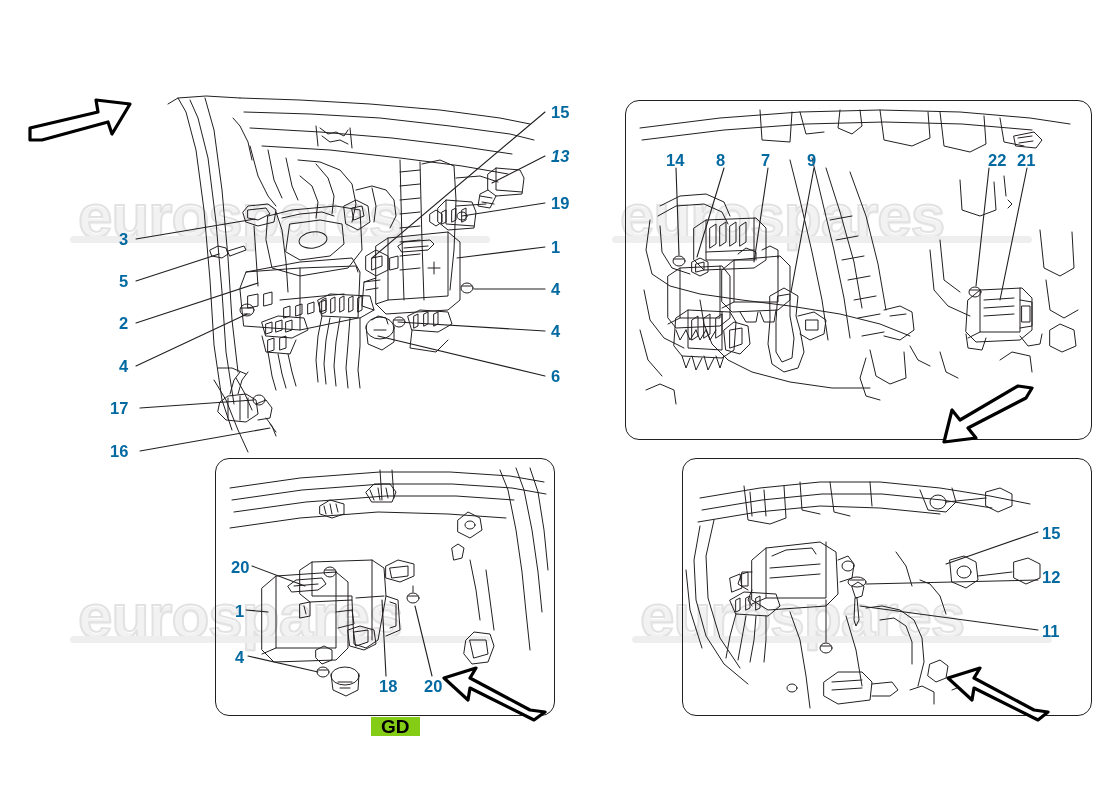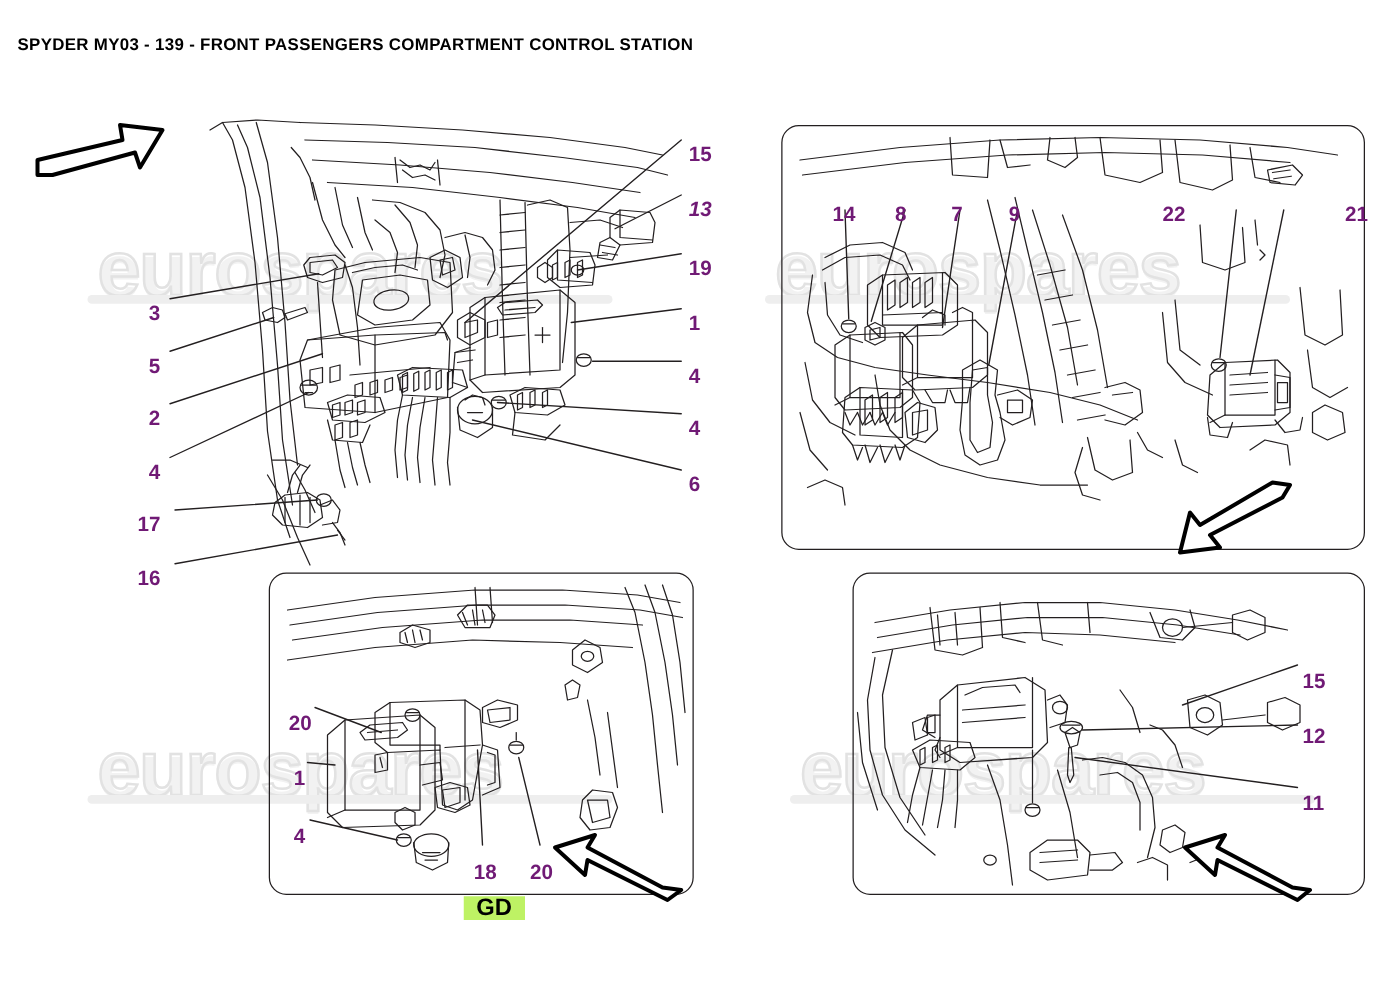--- a/index.html
+++ b/index.html
@@ -60,50 +60,48 @@
     border-radius: 14px;
     box-sizing: border-box;
     background: transparent;
   }
 
   
   .callout {
     position: absolute;
     font-size: 16.5px;
     font-weight: bold;
-    color: #701a75;
+    color: #0369a1;
     line-height: 1;
     white-space: nowrap;
-    margin-top: 12px;
   }
 
   .gd-label {
     position: absolute;
     font-size: 19px;
     font-weight: bold;
     color: #000000;
-    background: #bef264;
+    background: #84cc16;
     padding: 0 10px;
     line-height: 1;
   }
 
   svg.layer {
     position: absolute;
     left: 0; top: 0;
     width: 1100px;
     height: 800px;
     pointer-events: none;
   }
 </style>
 </head>
 <body>
 
 <div id="page">
 
-  <div class="doc-title">SPYDER MY03 - 139 - FRONT PASSENGERS COMPARTMENT CONTROL STATION</div>
 
   <div class="watermark" style="left:78px; top:180px;">eurospares</div>
   <div class="watermark" style="left:620px; top:180px;">eurospares</div>
   <div class="watermark" style="left:78px; top:580px;">eurospares</div>
   <div class="watermark" style="left:640px; top:580px;">eurospares</div>
   <div class="wm-bar" style="left:70px; top:236px; width:420px;"></div>
   <div class="wm-bar" style="left:612px; top:236px; width:420px;"></div>
   <div class="wm-bar" style="left:70px; top:636px; width:420px;"></div>
   <div class="wm-bar" style="left:632px; top:636px; width:420px;"></div>
 
@@ -580,22 +578,22 @@
   <div class="callout" style="left:119px; top:273px;">5</div>
   <div class="callout" style="left:119px; top:315px;">2</div>
   <div class="callout" style="left:119px; top:358px;">4</div>
   <div class="callout" style="left:110px; top:400px;">17</div>
   <div class="callout" style="left:110px; top:443px;">16</div>
 
   <div class="callout" style="left:666px; top:152px;">14</div>
   <div class="callout" style="left:716px; top:152px;">8</div>
   <div class="callout" style="left:761px; top:152px;">7</div>
   <div class="callout" style="left:807px; top:152px;">9</div>
-  <div class="callout" style="left:930px; top:152px;text-align:right;">22</div>
-  <div class="callout" style="left:1076px; top:152px;text-align:right;">21</div>
+  <div class="callout" style="left:988px; top:152px;text-align:right;">22</div>
+  <div class="callout" style="left:1017px; top:152px;text-align:right;">21</div>
 
   <div class="callout" style="left:231px; top:559px;">20</div>
   <div class="callout" style="left:235px; top:603px;">1</div>
   <div class="callout" style="left:235px; top:649px;">4</div>
   <div class="callout" style="left:379px; top:678px;">18</div>
   <div class="callout" style="left:424px; top:678px;">20</div>
 
   <div class="callout" style="left:1042px; top:525px;">15</div>
   <div class="callout" style="left:1042px; top:569px;">12</div>
   <div class="callout" style="left:1042px; top:623px;">11</div>

